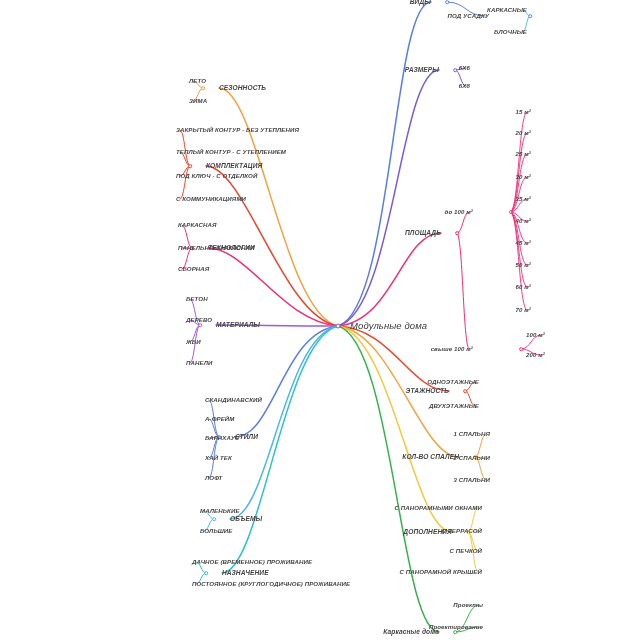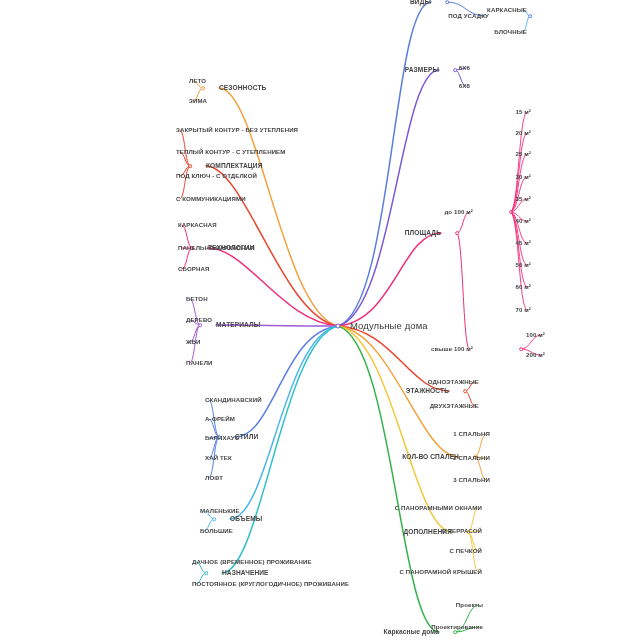--- a/index.html
+++ b/index.html
@@ -10,20 +10,21 @@
   body {
     width: 640px;
     height: 640px;
     overflow: hidden;
     font-family: "Liberation Sans", sans-serif;
   }
   #mindmap {
     position: relative;
     width: 640px;
     height: 640px;
+    font-style: italic;
   }
   svg.edges {
     position: absolute;
     left: 0;
     top: 0;
     width: 640px;
     height: 640px;
   }
   .node-label {
     position: absolute;

